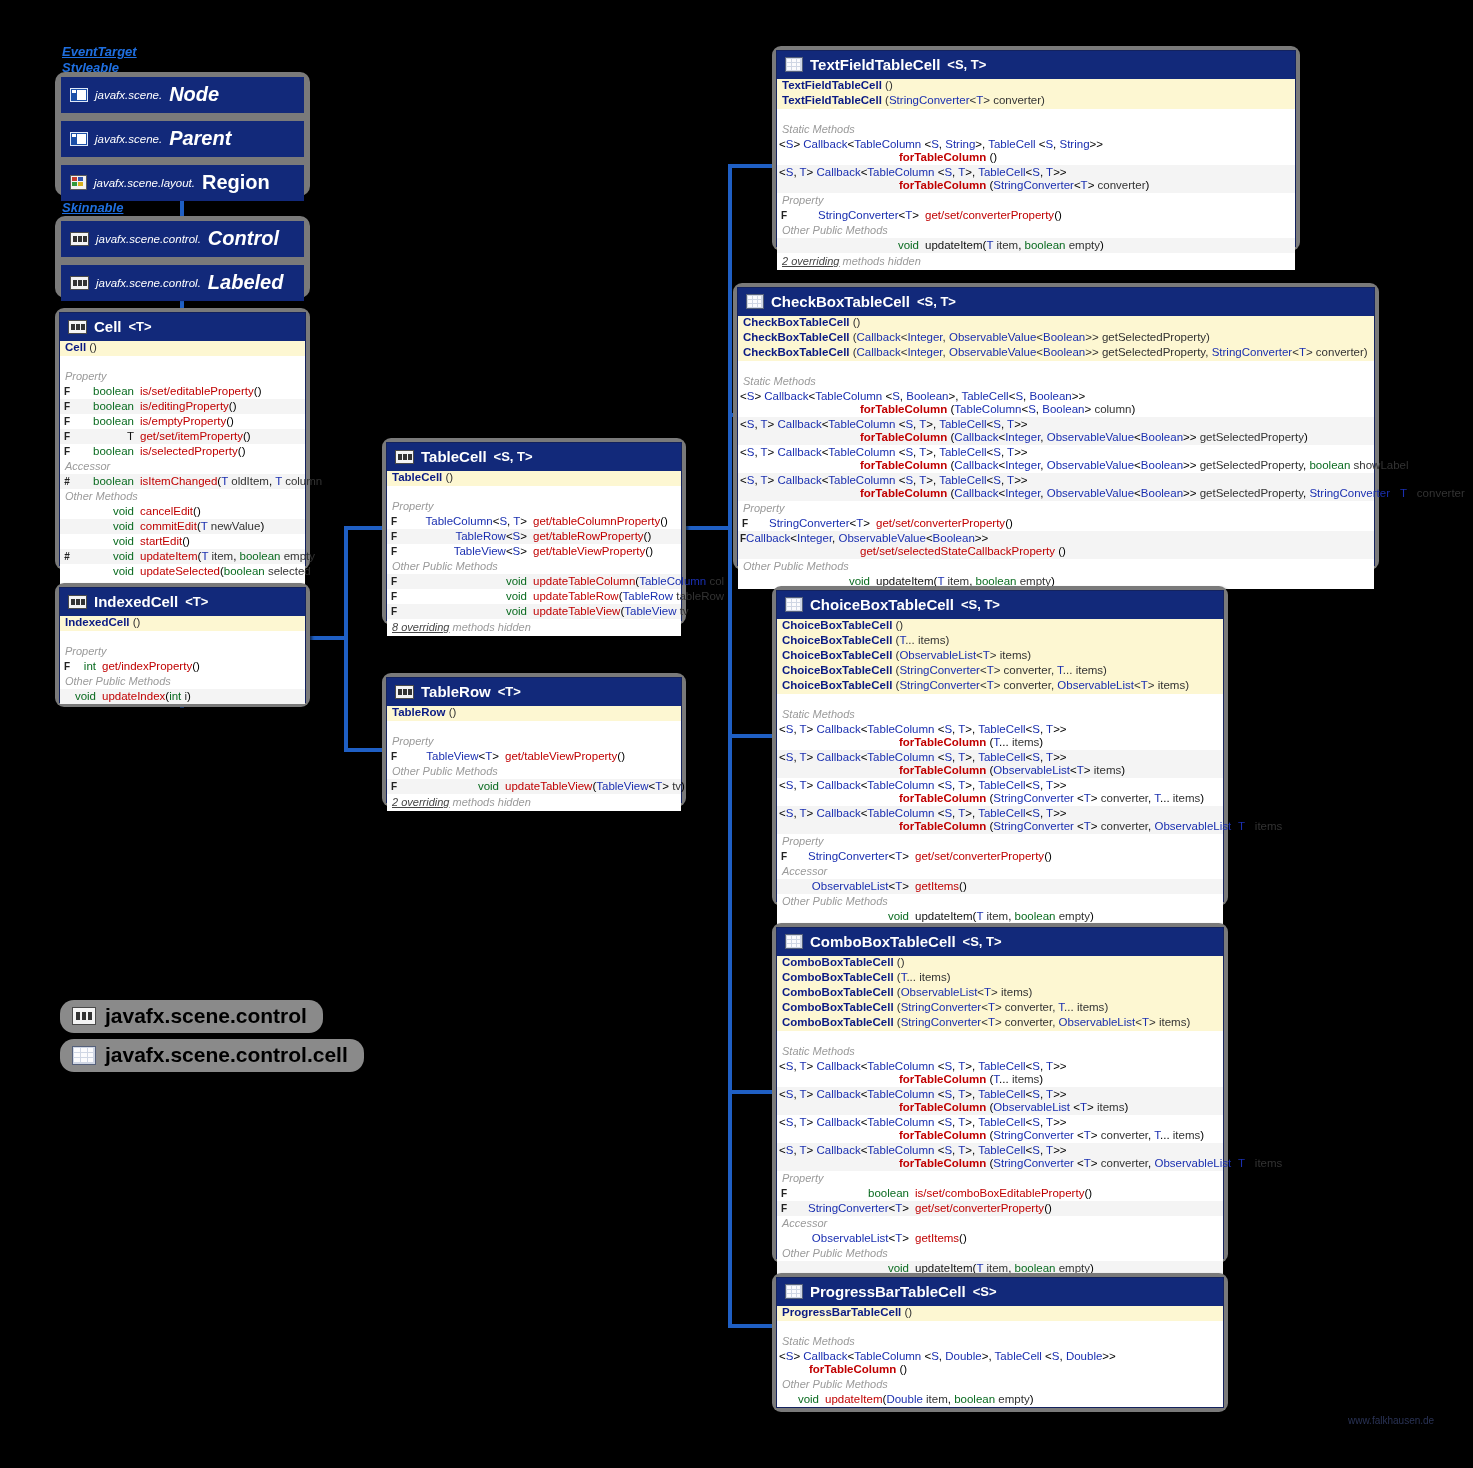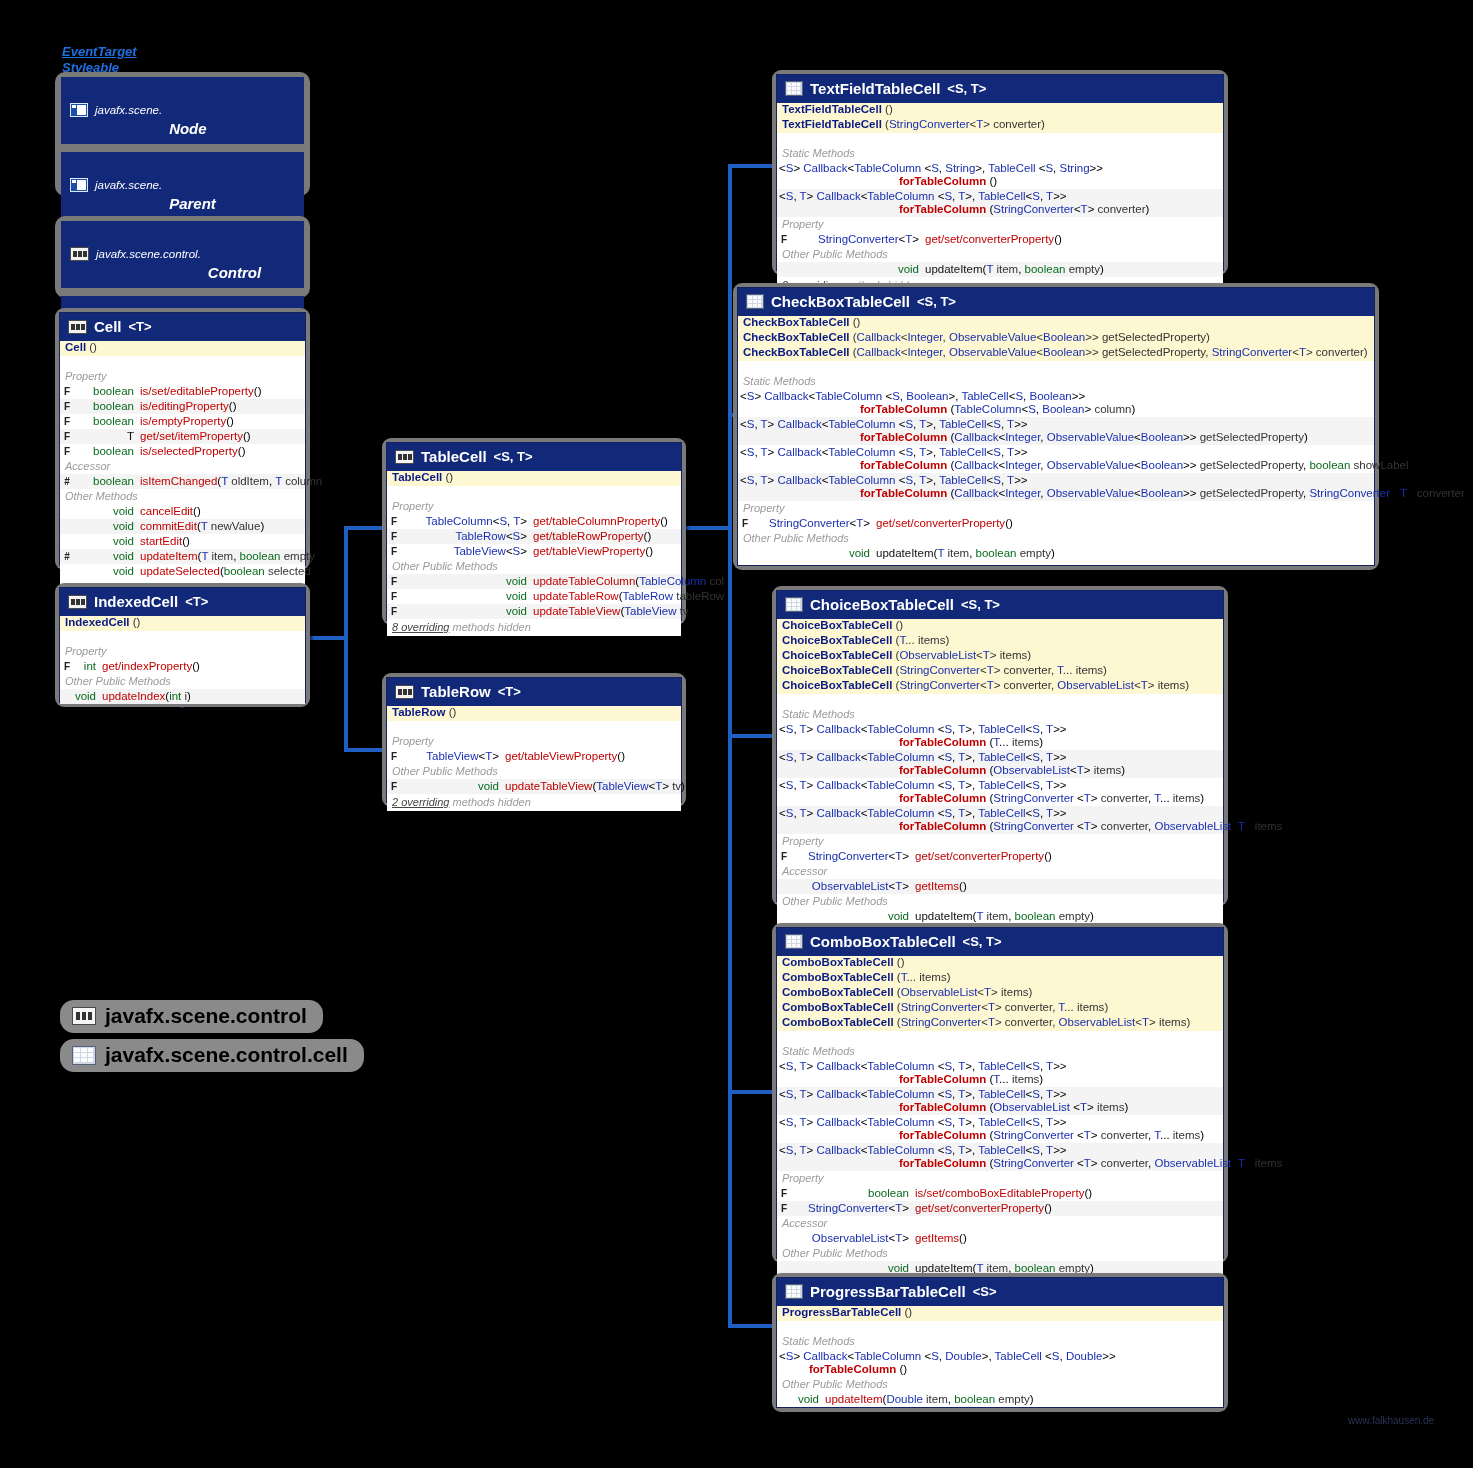--- a/index.html
+++ b/index.html
@@ -13,21 +13,21 @@
 
   .hdr{background:#12297a;color:#fff;font-weight:bold;font-size:15px;
        padding:5px 6px 6px 8px;display:flex;align-items:center;gap:7px;
        white-space:nowrap;box-sizing:border-box;}
   .hdr .gen{font-weight:bold;font-size:13px;}
 
   
   .prow{background:#12297a;color:#fff;font-size:14.5px;padding:6px 6px 7px 9px;
         display:flex;align-items:center;gap:7px;white-space:nowrap;}
   .prow .pkg{font-style:italic;font-weight:normal;font-size:11.5px;}
-  .prow .cls{font-weight:bold;font-style:italic;font-size:15px;margin-top:37px;}
+  .prow .cls{font-weight:bold;font-style:italic;font-size:20px;}
   .prow .cls.up{font-style:normal;}
 
   
   .ico{display:inline-block;flex:0 0 auto;position:relative;}
   .ico-node{width:16px;height:12px;background:#1b4fa8;border:1px solid #dfe8f7;}
   .ico-node::before{content:"";position:absolute;left:1px;top:1px;width:4px;height:3px;background:#fff;}
   .ico-node::after{content:"";position:absolute;left:6px;top:1px;right:1px;bottom:1px;background:#fff;}
   .ico-region{width:15px;height:13px;background:#f2f2f2;border:1px solid #5b5b5b;}
   .ico-region i{position:absolute;width:5px;height:4px;}
   .ico-control{width:17px;height:12px;background:#f4f4f4;border:1px solid #4a4a4a;}
@@ -353,21 +353,21 @@
           <span class="vis">F</span>
           <span class="ret" style="width:100px;"><span class="t-prim">void</span></span>
           <span class="nm t-meth">updateTableView</span>
           <span class="args"> (<span class="t-type">TableView</span>&lt;<span class="t-type">T</span>&gt; <span class="t-gray">tv</span>)</span>
         </div>
         <div class="foot"><b>2 overriding</b> methods hidden</div>
       </div>
   </div>
 </div>
 
-<div class="box" style="left:772px;top:70px;width:456px;height:205px;">
+<div class="box" style="left:772px;top:46px;width:528px;height:205px;">
   <div class="box-inner" style="height:100%;">
     <div class="hdr">
       <span class="ico ico-cellpkg">
         <i style="left:1px;top:1px;width:4px;height:3px;"></i>
           <i style="left:6px;top:1px;width:4px;height:3px;"></i>
           <i style="left:11px;top:1px;width:3px;height:3px;"></i>
         <i style="left:1px;top:5px;width:4px;height:3px;"></i>
           <i style="left:6px;top:5px;width:4px;height:3px;"></i>
           <i style="left:11px;top:5px;width:3px;height:3px;"></i>
         <i style="left:1px;top:9px;width:4px;height:3px;"></i>
@@ -447,20 +447,24 @@
         <div class="m alt" style="display:block;">
           <div>&lt;<span class="t-type">S</span>, <span class="t-type">T</span>&gt;  <span class="t-type">Callback</span>&lt;<span class="t-type">TableColumn</span> &lt;<span class="t-type">S</span>, <span class="t-type">T</span>&gt;, <span class="t-type">TableCell</span>&lt;<span class="t-type">S</span>, <span class="t-type">T</span>&gt;&gt;</div>
           <div style="padding-left:120px;"><span class="t-meth-b">forTableColumn</span> (<span class="t-type">Callback</span>&lt;<span class="t-type">Integer</span>, <span class="t-type">ObservableValue</span>&lt;<span class="t-type">Boolean</span>&gt;&gt; <span class="t-gray">getSelectedProperty</span>, <span class="t-type">StringConverter</span> &lt;<span class="t-type">T</span>&gt; <span class="t-gray">converter</span>)</div>
         </div>
         <div class="sect">Property</div>
         <div class="m">
           <span class="vis">F</span>
           <span class="ret" style="width:120px;"><span class="t-type">StringConverter</span>&lt;<span class="t-type">T</span>&gt;</span>
           <span class="nm t-meth">get/set/converterProperty</span>
           <span class="args"> ()</span>
+        </div>
+        <div class="m alt" style="display:block;">
+          <div><span class="vis">F</span><span class="t-type">Callback</span>&lt;<span class="t-type">Integer</span>, <span class="t-type">ObservableValue</span>&lt;<span class="t-type">Boolean</span>&gt;&gt;</div>
+          <div style="padding-left:120px;"><span class="t-meth">get/set/selectedStateCallbackProperty</span> ()</div>
         </div>
         <div class="sect">Other Public Methods</div>
         <div class="m">
           <span class="vis"></span>
           <span class="ret" style="width:120px;"><span class="t-prim">void</span></span>
           <span class="nm t-plain">updateItem</span>
           <span class="args"> (<span class="t-type">T</span> <span class="t-gray">item</span>, <span class="t-prim">boolean</span> <span class="t-gray">empty</span>)</span>
         </div>
       </div>
   </div>

